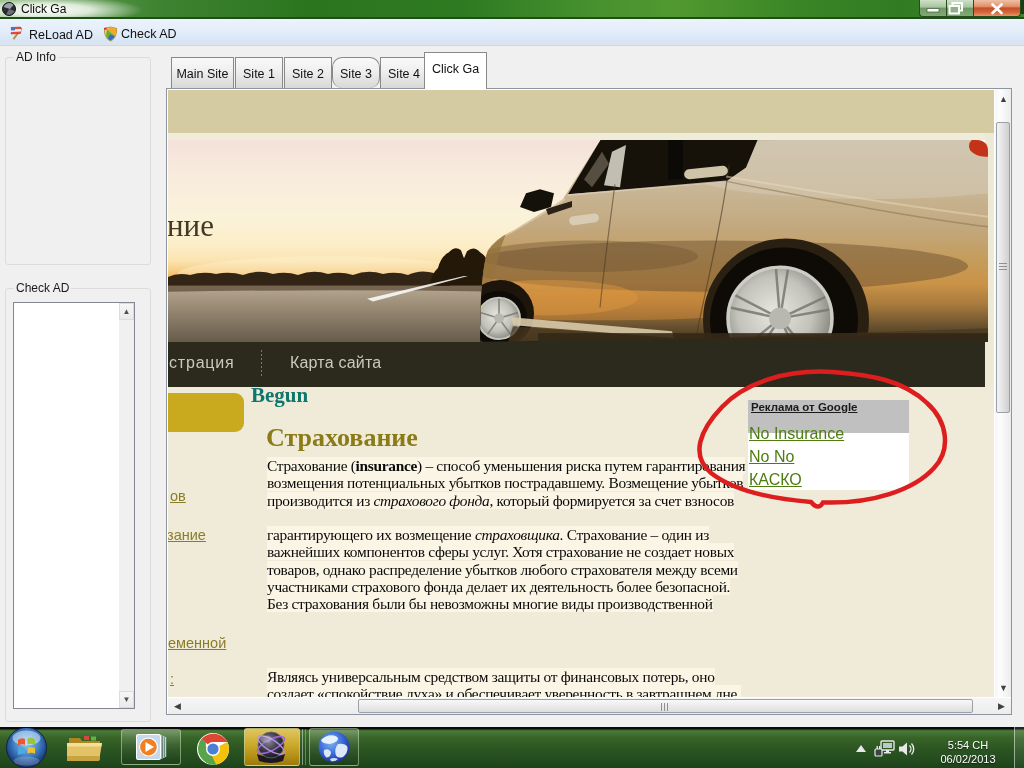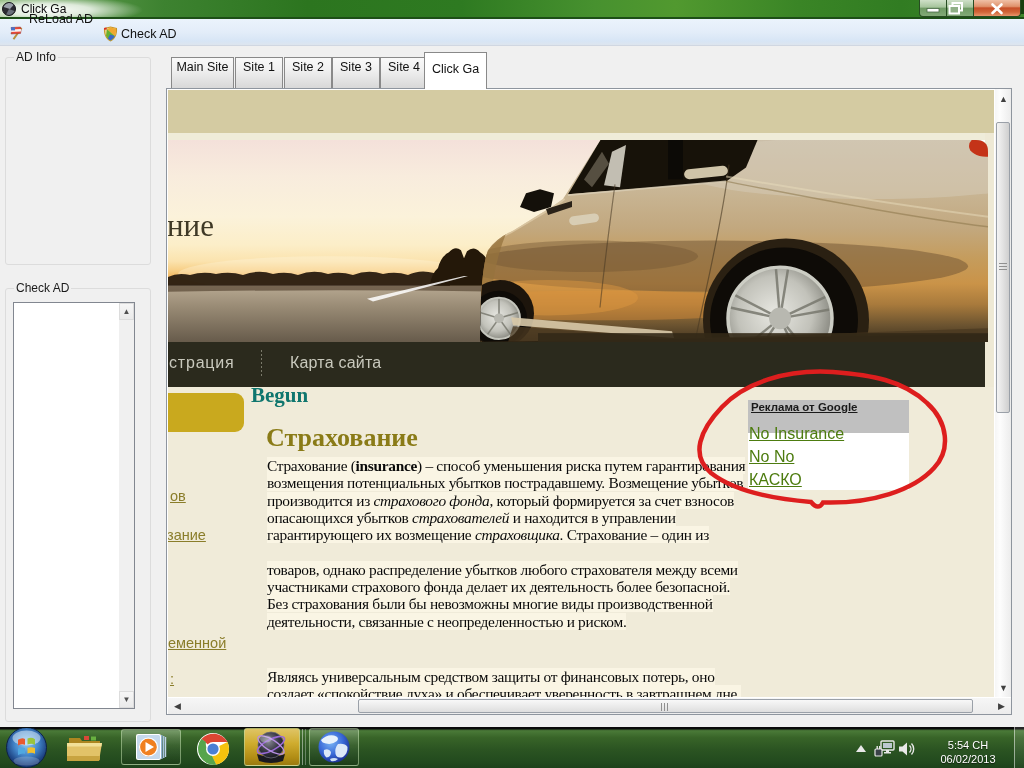--- a/index.html
+++ b/index.html
@@ -14,33 +14,33 @@
 #titletext{left:21px;top:2px;font-size:12px;color:#0a0a0a;}
 #wallcorner{right:0;top:0;width:8px;height:14px;background:#16400f;}
 
 #winbtns{left:919px;top:0;width:102px;height:17px;}
 .wbtn{position:absolute;top:0;height:17px;border:1px solid #274c22;border-top:none;box-sizing:border-box;}
 #btnmin{left:0;width:28px;background:linear-gradient(#cfe0c8 0%,#a6c49c 45%,#6f9a64 50%,#82a977 100%);border-radius:0 0 0 4px;}
 #btnmax{left:27px;width:28px;background:linear-gradient(#cfe0c8 0%,#a6c49c 45%,#6f9a64 50%,#82a977 100%);}
 #btnclose{left:54px;width:48px;background:linear-gradient(#f0c0a6 0%,#e0926c 40%,#c74f28 50%,#d06538 75%,#e8956a 100%);border-radius:0 0 4px 0;}
 
 #toolbar{left:0;top:19px;width:1024px;height:27px;background:linear-gradient(#ebf3fc 0%,#e3edf9 50%,#d7e5f5 85%,#dde5ee 100%);border-bottom:1px solid #d0d7e2;box-sizing:border-box;}
-#tb1{left:29px;top:12px;font-size:12.5px;color:#111;}
+#tb1{left:29px;top:28px;font-size:12.5px;color:#111;}
 #tb2{left:121px;top:27px;font-size:12.5px;color:#111;}
 
 .gbox{border:1px solid #dcdcdc;border-radius:3px;}
 #gb1{left:5px;top:57px;width:144px;height:206px;}
 #gb1lbl{left:14px;top:50px;font-size:12px;color:#1a1a1a;background:#f0f0f0;padding:0 2px;}
 #gb2{left:5px;top:288px;width:144px;height:432px;}
 #gb2lbl{left:14px;top:281px;font-size:12px;color:#1a1a1a;background:#f0f0f0;padding:0 2px;}
 #listbox{left:13px;top:302px;width:122px;height:407px;background:#fff;border:1px solid #828790;box-sizing:border-box;}
 #lbsb{left:119px;top:303px;width:15px;height:405px;background:#f0f0f0;}
 .sbtn{position:absolute;width:15px;height:17px;background:linear-gradient(#f6f6f6,#eaeaea);border:1px solid #dcdcdc;box-sizing:border-box;text-align:center;color:#505050;font-size:8px;line-height:15px;}
 
-.tab{position:absolute;top:57px;height:31px;background:linear-gradient(#f9f9f9 0%,#f0f0f0 40%,#d8d8d8 100%);border:1px solid #898989;border-bottom:none;box-sizing:border-box;font-size:12.5px;color:#111;text-align:center;padding-top:2px;}
+.tab{position:absolute;top:57px;height:31px;background:linear-gradient(#f9f9f9 0%,#f0f0f0 40%,#d8d8d8 100%);border:1px solid #898989;border-bottom:none;box-sizing:border-box;font-size:12.5px;color:#111;text-align:center;padding-top:9px;}
 #tabactive{left:424px;top:52px;width:63px;height:37px;background:#fff;border:1px solid #898989;border-bottom:none;position:absolute;box-sizing:border-box;font-size:12.5px;color:#111;text-align:center;padding-top:9px;z-index:5;}
 #tabpanel{left:166px;top:88px;width:846px;height:627px;background:#fff;border:1px solid #8e959e;box-sizing:border-box;z-index:1;}
 
 #viewport{left:168px;top:89px;width:826px;height:608px;overflow:hidden;z-index:2;background:#fff;}
 .vp{position:absolute;}
 #khaki{left:0;top:1px;width:826px;height:43px;background:#d4cba2;}
 #creamstrip{left:0;top:44px;width:826px;height:7px;background:#efecd9;}
 #rightsliver{left:817px;top:44px;width:9px;height:557px;background:#eee9d5;}
 #banner{left:0;top:51px;width:820px;height:202px;}
 #nav{left:0;top:253px;width:817px;height:45px;background:#2b2a1d;}
@@ -125,21 +125,21 @@
 <div class="abs gbox" id="gb2"></div>
 <div class="abs" id="gb2lbl">Check AD</div>
 <div class="abs" id="listbox"></div>
 <div class="abs" id="lbsb"></div>
 <div class="sbtn" style="left:119px;top:303px;">▲</div>
 <div class="sbtn" style="left:119px;top:691px;">▼</div>
 
 <div class="tab" style="left:171px;width:63px;">Main Site</div>
 <div class="tab" style="left:235px;width:48px;">Site 1</div>
 <div class="tab" style="left:284px;width:48px;">Site 2</div>
-<div class="tab" style="left:332px;width:48px;">Site 3</div>
+<div class="tab" style="left:332px;width:48px;border-radius:10px;">Site 3</div>
 <div class="tab" style="left:380px;width:48px;">Site 4</div>
 <div id="tabactive">Click Ga</div>
 <div class="abs" id="tabpanel"></div>
 
 <div class="abs" id="viewport">
   <div class="vp" id="khaki"></div>
   <div class="vp" id="creamstrip"></div>
   <div class="vp" id="rightsliver"></div>
   <svg class="vp" id="banner" viewBox="0 0 820 205" preserveAspectRatio="none">
   <defs>
@@ -254,27 +254,27 @@
   <div class="vp" id="navt1">страция</div>
   <div class="vp" id="navt2">Карта сайта</div>
   <div class="vp" id="navsep"></div>
   <div class="vp" id="content"></div>
   <div class="vp" id="goldbtn"></div>
   <div class="vp" id="begun">Begun</div>
   <div class="vp" id="heading">Страхование</div>
   <div class="para" style="top:368px;"><span>Страхование (<b>insurance</b>) – способ уменьшения риска путем гарантирования</span><br>
 <span>возмещения потенциальных убытков пострадавшему. Возмещение убытков</span><br>
 <span>производится из <i>страхового фонда</i>, который формируется за счет взносов</span><br>
-<span>опасающихся убытков <i>страхователей</i> и находится в управлении</span><br>
+<br>
 <span>гарантирующего их возмещение <i>страховщика</i>. Страхование – один из</span><br>
-<br>
+<span>важнейших компонентов сферы услуг. Хотя страхование не создает новых</span><br>
 <span>товаров, однако распределение убытков любого страхователя между всеми</span><br>
 <span>участниками страхового фонда делает их деятельность более безопасной.</span><br>
 <span>Без страхования были бы невозможны многие виды производственной</span><br>
-<span>деятельности, связанные с неопределенностью и риском.</span></div>
+</div>
   <div class="para" style="top:579px;"><span>Являясь универсальным средством защиты от финансовых потерь, оно</span><br>
 <span>создает «спокойствие духа» и обеспечивает уверенность в завтрашнем дне.</span></div>
   <div class="slink" style="left:2px;top:399px;">ов</div>
   <div class="slink" style="left:-1px;top:438px;text-align:right;">зание</div>
   <div class="slink" style="left:0px;top:546px;">еменной</div>
   <div class="slink" style="left:2px;top:582px;">:</div>
   <div class="vp" id="adbox"></div>
   <div class="vp" id="adhead">Реклама от Google</div>
   <div class="adlink" style="top:336px;">No Insurance</div>
   <div class="adlink" style="top:359px;">No No</div>

